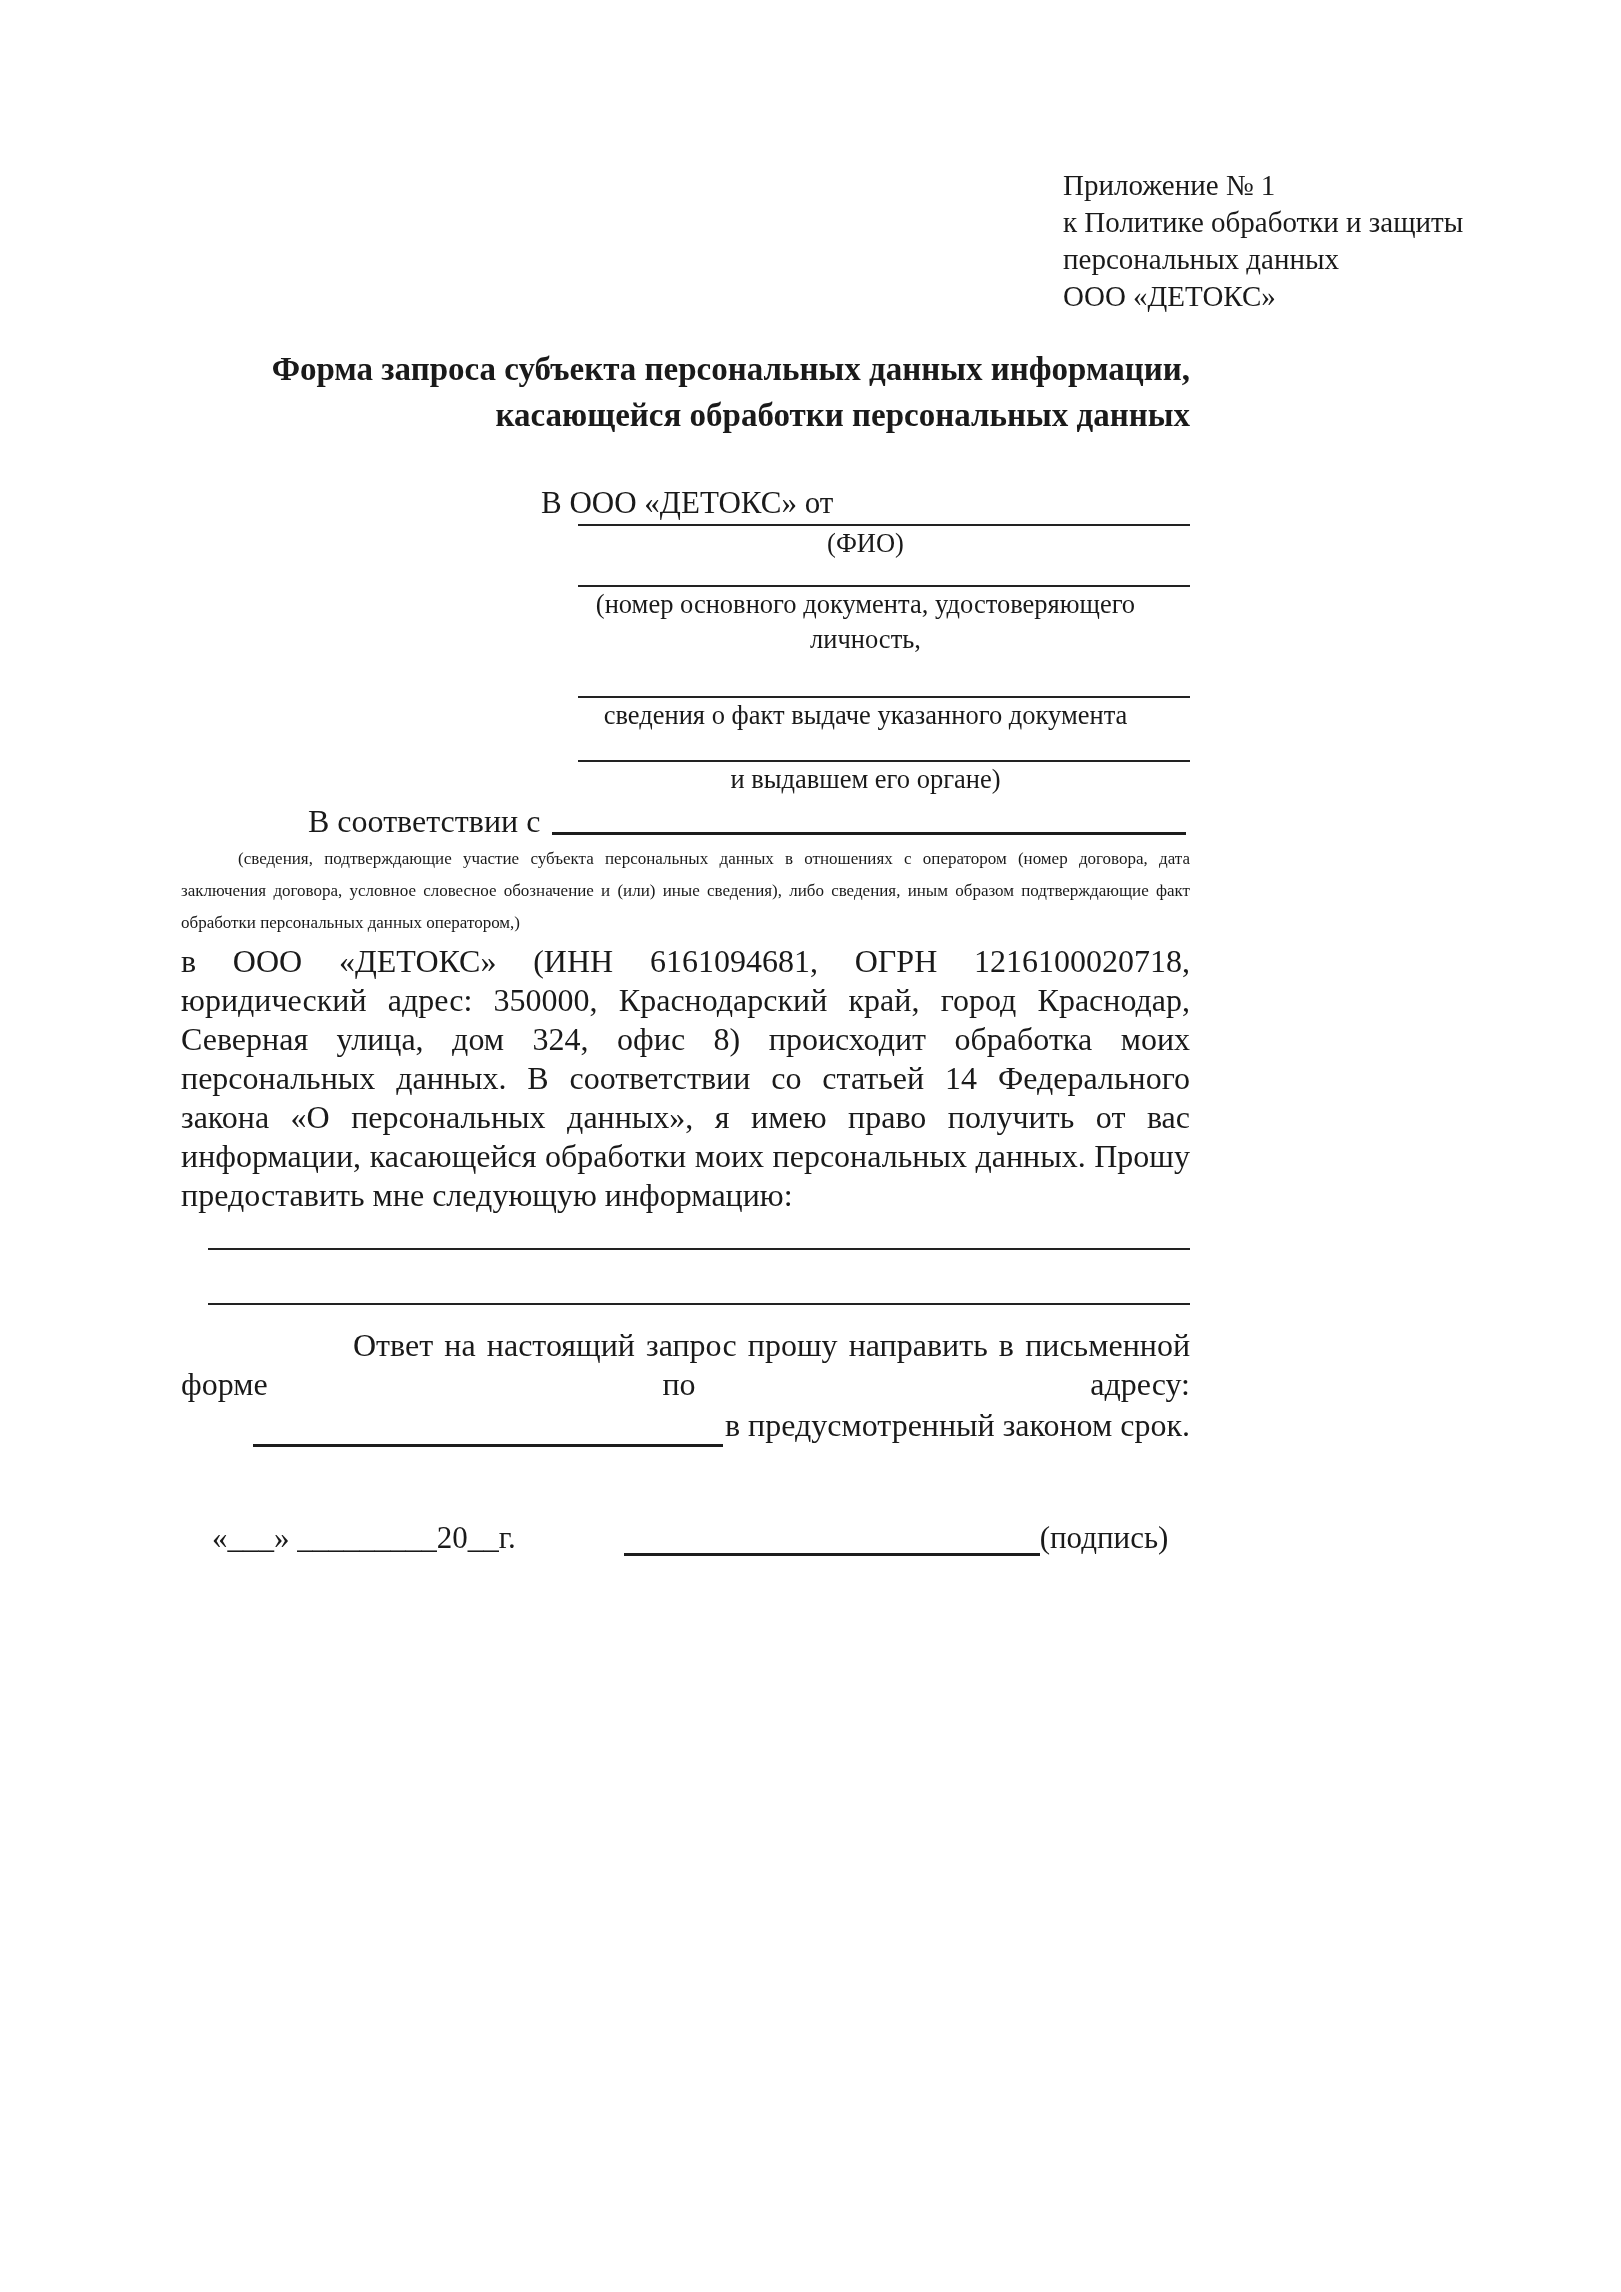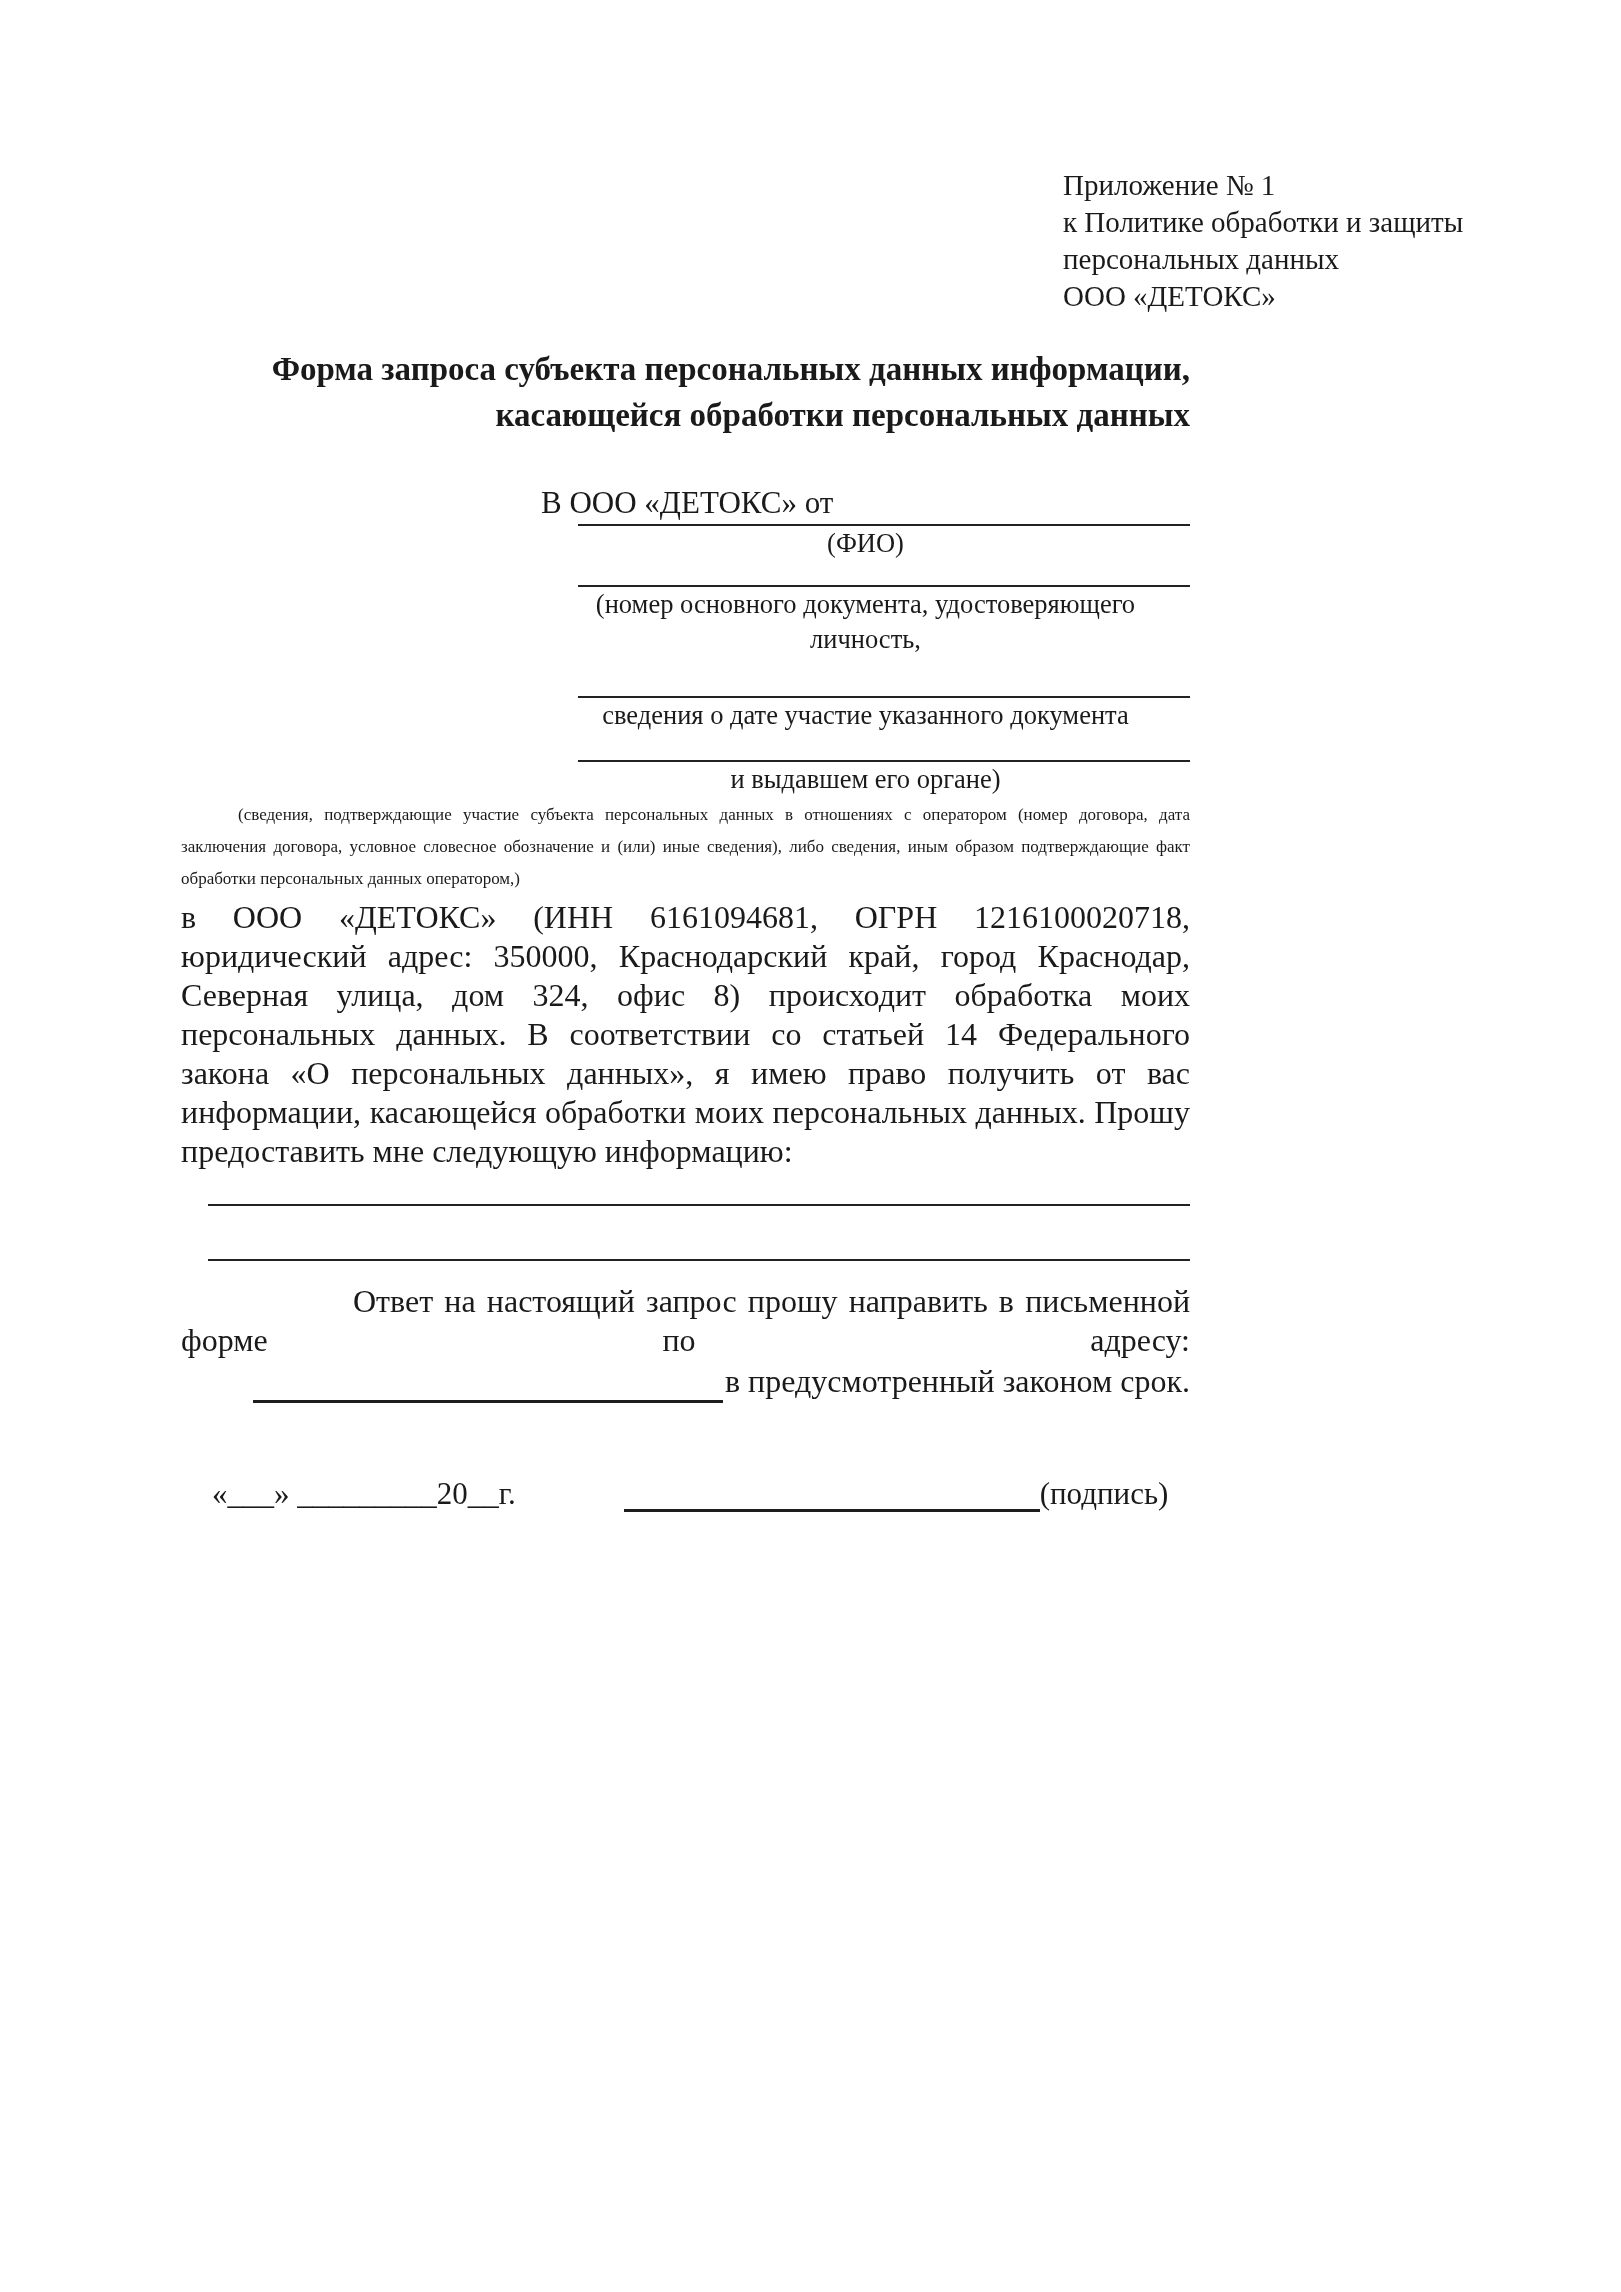--- a/index.html
+++ b/index.html
@@ -156,27 +156,31 @@
   <div class="addressee">
     <div class="to-line">В ООО «ДЕТОКС» от</div>
 
     <div class="blank-line first-blank"></div>
     <div class="cap cap-gap-a">(ФИО)</div>
 
     <div class="blank-line"></div>
     <div class="cap cap-gap-b">(номер основного документа, удостоверяющего личность,</div>
 
     <div class="blank-line"></div>
-    <div class="cap cap-gap-c">сведения о дате участие указанного документа</div>
+    <div class="cap cap-gap-c">сведения о факт выдаче указанного документа</div>
 
     <div class="blank-line"></div>
     <div class="cap">и выдавшем его органе)</div>
   </div>
 
 
+  <div class="accordance">
+    <span class="lead">В соответствии с</span>
+    <span class="fill-line"></span>
+  </div>
 
   <div class="small-print">(сведения, подтверждающие участие субъекта персональных данных в отношениях с оператором (номер договора, дата заключения договора, условное словесное обозначение и (или) иные сведения), либо сведения, иным образом подтверждающие факт обработки персональных данных оператором,)</div>
 
   <div class="body-par">в ООО «ДЕТОКС» (ИНН 6161094681, ОГРН 1216100020718, юридический адрес: 350000, Краснодарский край, город Краснодар, Северная улица, дом 324, офис 8) происходит обработка моих персональных данных. В соответствии со статьей 14 Федерального закона «О персональных данных», я имею право получить от вас информации, касающейся обработки моих персональных данных. Прошу предоставить мне следующую информацию:</div>
 
   <div class="rule rule-1"></div>
   <div class="rule rule-2"></div>
 
   <div class="reply-first">Ответ на настоящий запрос прошу направить в письменной форме по адресу:</div>
   <div class="reply-second">

